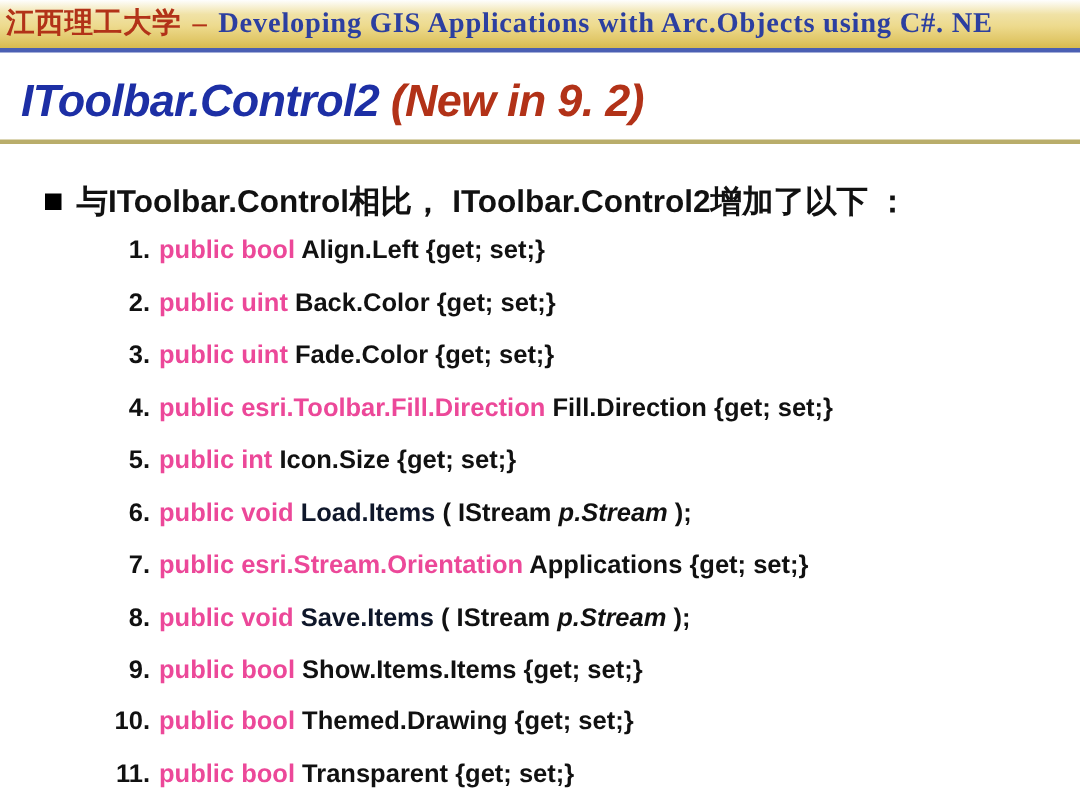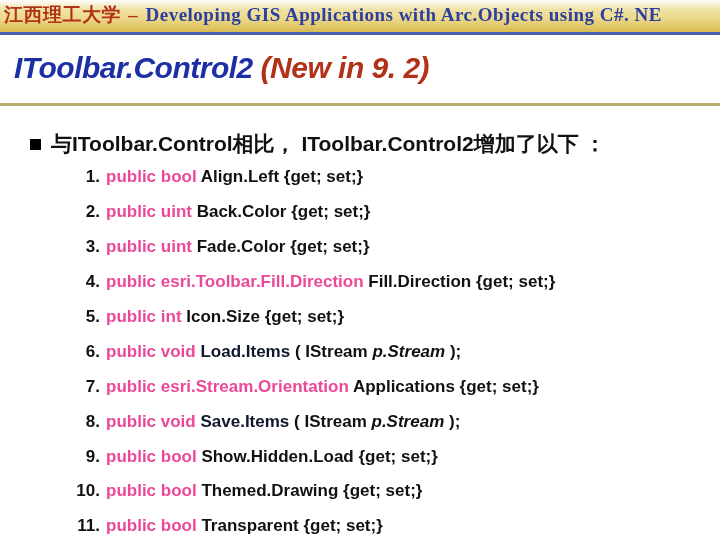--- a/index.html
+++ b/index.html
@@ -8,21 +8,21 @@
     width:720px;padding:2px 4px 4px 4px;
     background:linear-gradient(#fefefe 0%,#f0e2a6 30%,#edda8d 55%,#e0c666 85%,#d8ba4e 100%);
     border-bottom:3px solid #4a5fb3;
     font-family:"SimSun","NSimSun",serif;font-size:19px;letter-spacing:0.5px;
     white-space:nowrap;font-weight:bold;
   }
   .banner .uni{color:#b23218}
   .banner .dash{color:#b23218;margin:0 2px}
   .banner .course{color:#2c3fa0}
   .titlebar{
-    margin:8px 0 0 0;padding:8px 0 18px 0;
+    margin:8px 0 0 0;padding:8px 0 8px 0;
     border-bottom:3px solid #b9ad6b;
   }
   .titlebar h1{
     margin:0 0 0 14px;font-size:30px;font-weight:bold;font-style:italic;
     color:#1d2fa5;letter-spacing:-0.5px;
     font-family:Arial,sans-serif;
   }
   .titlebar h1 .paren{color:#b23218;font-style:italic}
   .content{padding:14px 22px 0 30px}
   .lead{
@@ -71,17 +71,17 @@
 
   <ol class="api">
     <li><span class="kw">public bool </span><span>Align.Left</span><span> {get; set;}</span></li>
     <li><span class="kw">public uint </span><span>Back.Color</span><span> {get; set;}</span></li>
     <li><span class="kw">public uint </span><span>Fade.Color</span><span> {get; set;}</span></li>
     <li><span class="kw">public esri.Toolbar.Fill.Direction </span><span>Fill.Direction</span><span> {get; set;}</span></li>
     <li><span class="kw">public int </span><span>Icon.Size</span><span> {get; set;}</span></li>
     <li><span class="kw">public void </span><span class="red">Load.Items</span><span> ( IStream </span><span class="param">p.Stream</span><span> );</span></li>
     <li><span class="kw">public esri.Stream.Orientation </span><span>Applications</span><span> {get; set;}</span></li>
     <li><span class="kw">public void </span><span class="red">Save.Items</span><span> ( IStream </span><span class="param">p.Stream</span><span> );</span></li>
-    <li><span class="kw">public bool </span><span>Show.Hidden.Load</span><span> {get; set;}</span></li>
+    <li><span class="kw">public bool </span><span>Show.Items.Items</span><span> {get; set;}</span></li>
     <li><span class="kw">public bool </span><span>Themed.Drawing</span><span> {get; set;}</span></li>
     <li><span class="kw">public bool </span><span>Transparent</span><span> {get; set;}</span></li>
   </ol>
 </div>
 
 </body></html>

